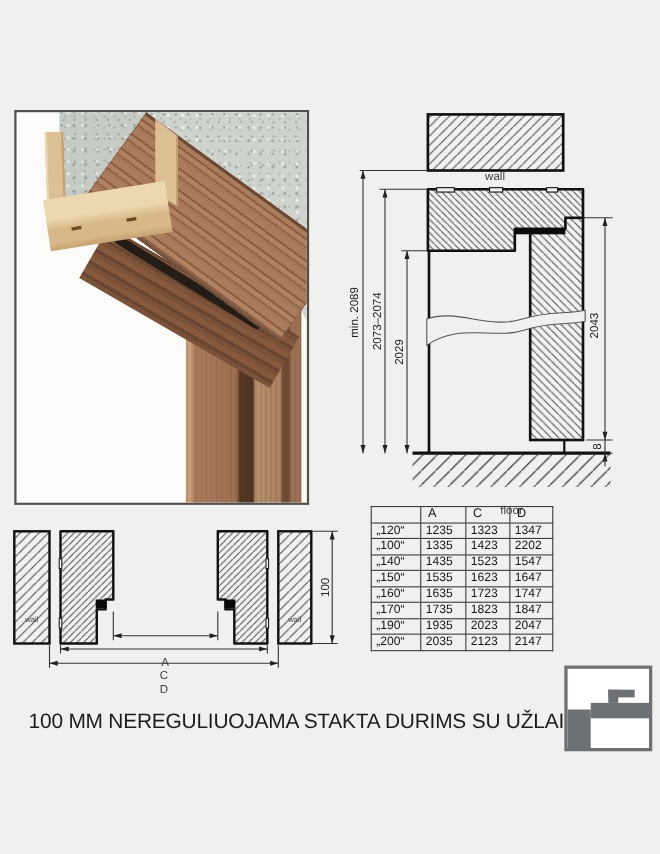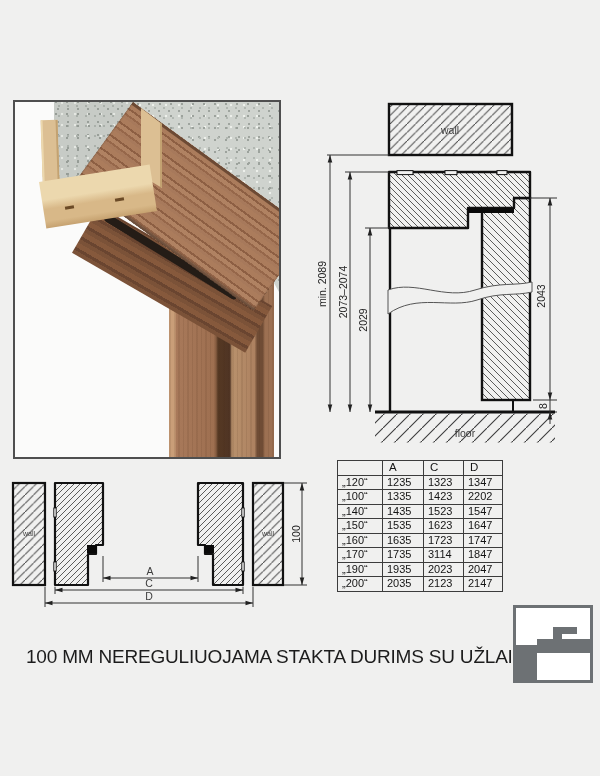--- a/index.html
+++ b/index.html
@@ -40,21 +40,21 @@
   .mdf-bottom-leg{left:24px;top:80px;width:112px;height:47px;transform:rotate(-9deg);transform-origin:0 0;
     background:linear-gradient(180deg,#ecd8ae 0 40%,#d8b888 60% 85%,#c6a270 100%);}
   .groove{background:#6b4a26;width:9px;height:3px;}
   .g1{left:50px;top:104px;transform:rotate(-9deg);}
   .g2{left:100px;top:96px;transform:rotate(-9deg);}
 
   
   .vsec{left:305px;top:90px;width:290px;height:372px;}
   .hsec{left:8px;top:478px;width:310px;height:135px;}
   .vsec svg,.hsec svg{position:absolute;left:0;top:0;}
-  .lbl{position:absolute;font-size:10.5px;color:#3d3d3d;white-space:nowrap;}
+  .lbl{position:absolute;font-size:10.5px;color:#3d3d3d;white-space:nowrap;margin-top:31px;}
   .dimlbl{position:absolute;font-size:10.5px;color:#222;white-space:nowrap;
     transform:translate(-50%,-50%) rotate(-90deg);}
   .ctr{transform:translate(-50%,-50%);}
   .tiny{font-size:7px;color:#444;}
 
   
   .spec-table{position:absolute;left:337px;top:460px;border-collapse:collapse;
     font-size:11px;color:#141414;background:transparent;}
   .spec-table td,.spec-table th{border:1px solid #3c3c3c;height:13.5px;line-height:13px;
     padding:0 2px 0 4px;font-weight:normal;text-align:left;}
@@ -245,21 +245,21 @@
   </tr>
   <tr>
     <td>„160“</td>
     <td>1635</td>
     <td>1723</td>
     <td>1747</td>
   </tr>
   <tr>
     <td>„170“</td>
     <td>1735</td>
-    <td>3114</td>
+    <td>1823</td>
     <td>1847</td>
   </tr>
   <tr>
     <td>„190“</td>
     <td>1935</td>
     <td>2023</td>
     <td>2047</td>
   </tr>
   <tr>
     <td>„200“</td>

